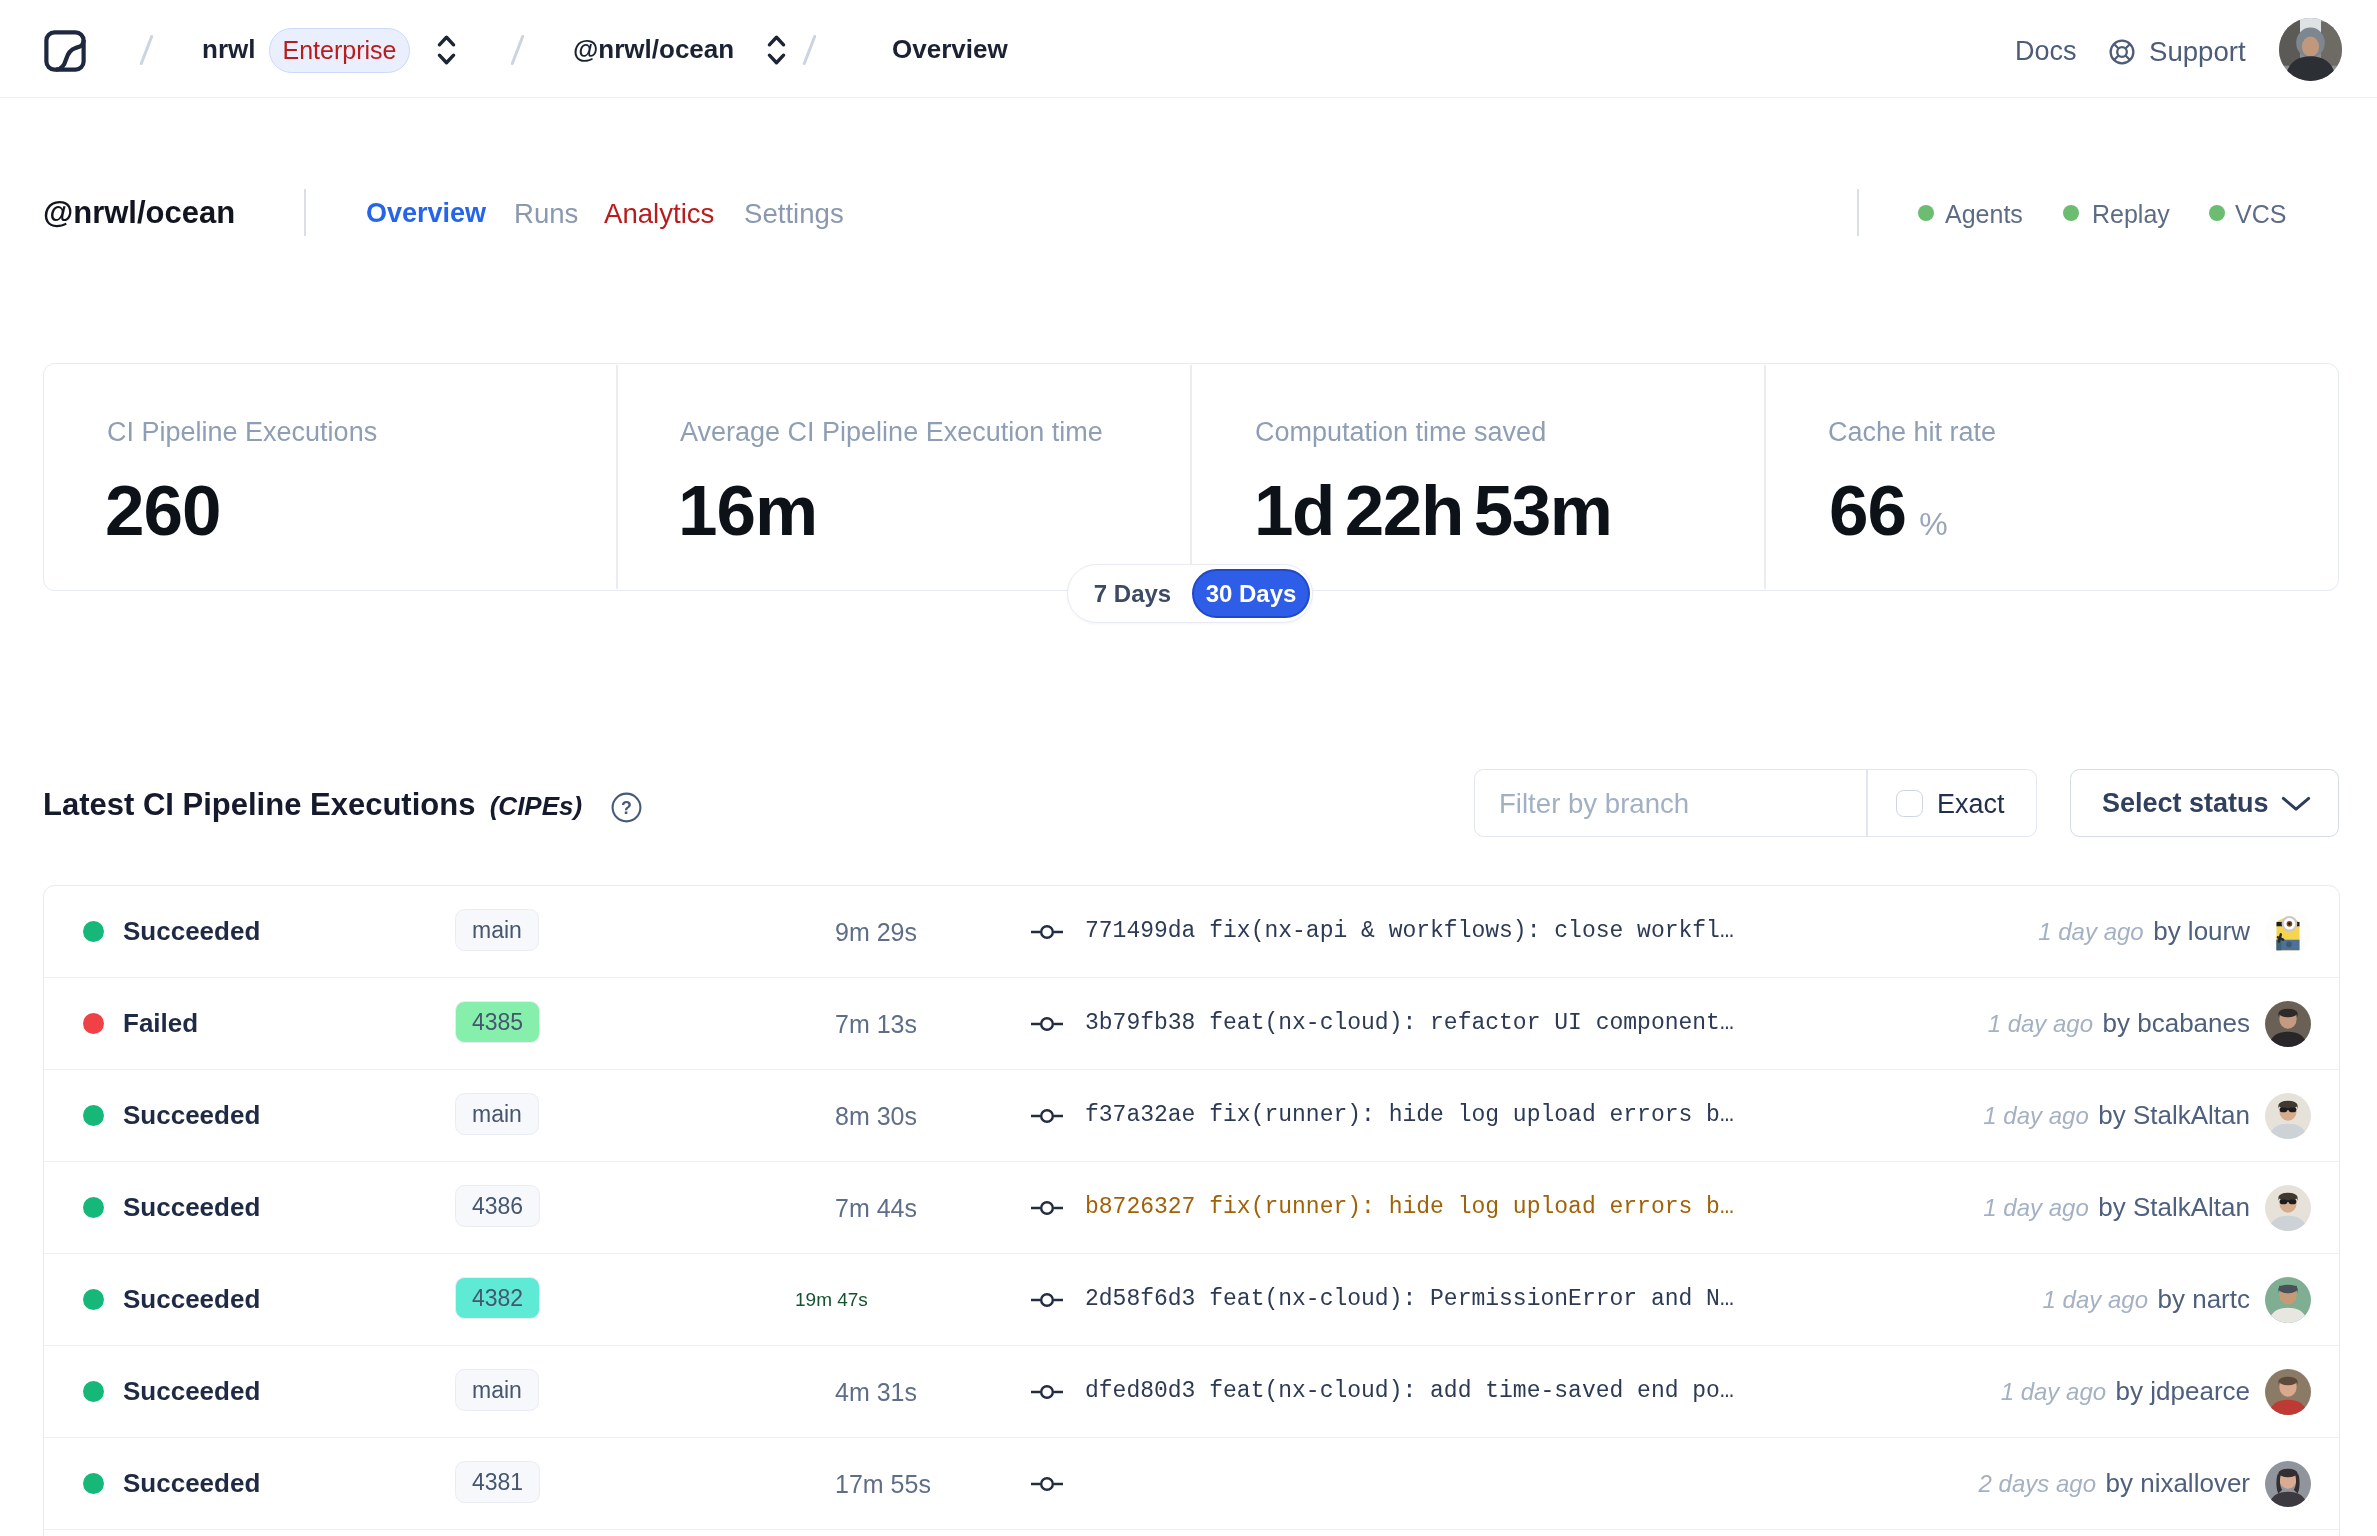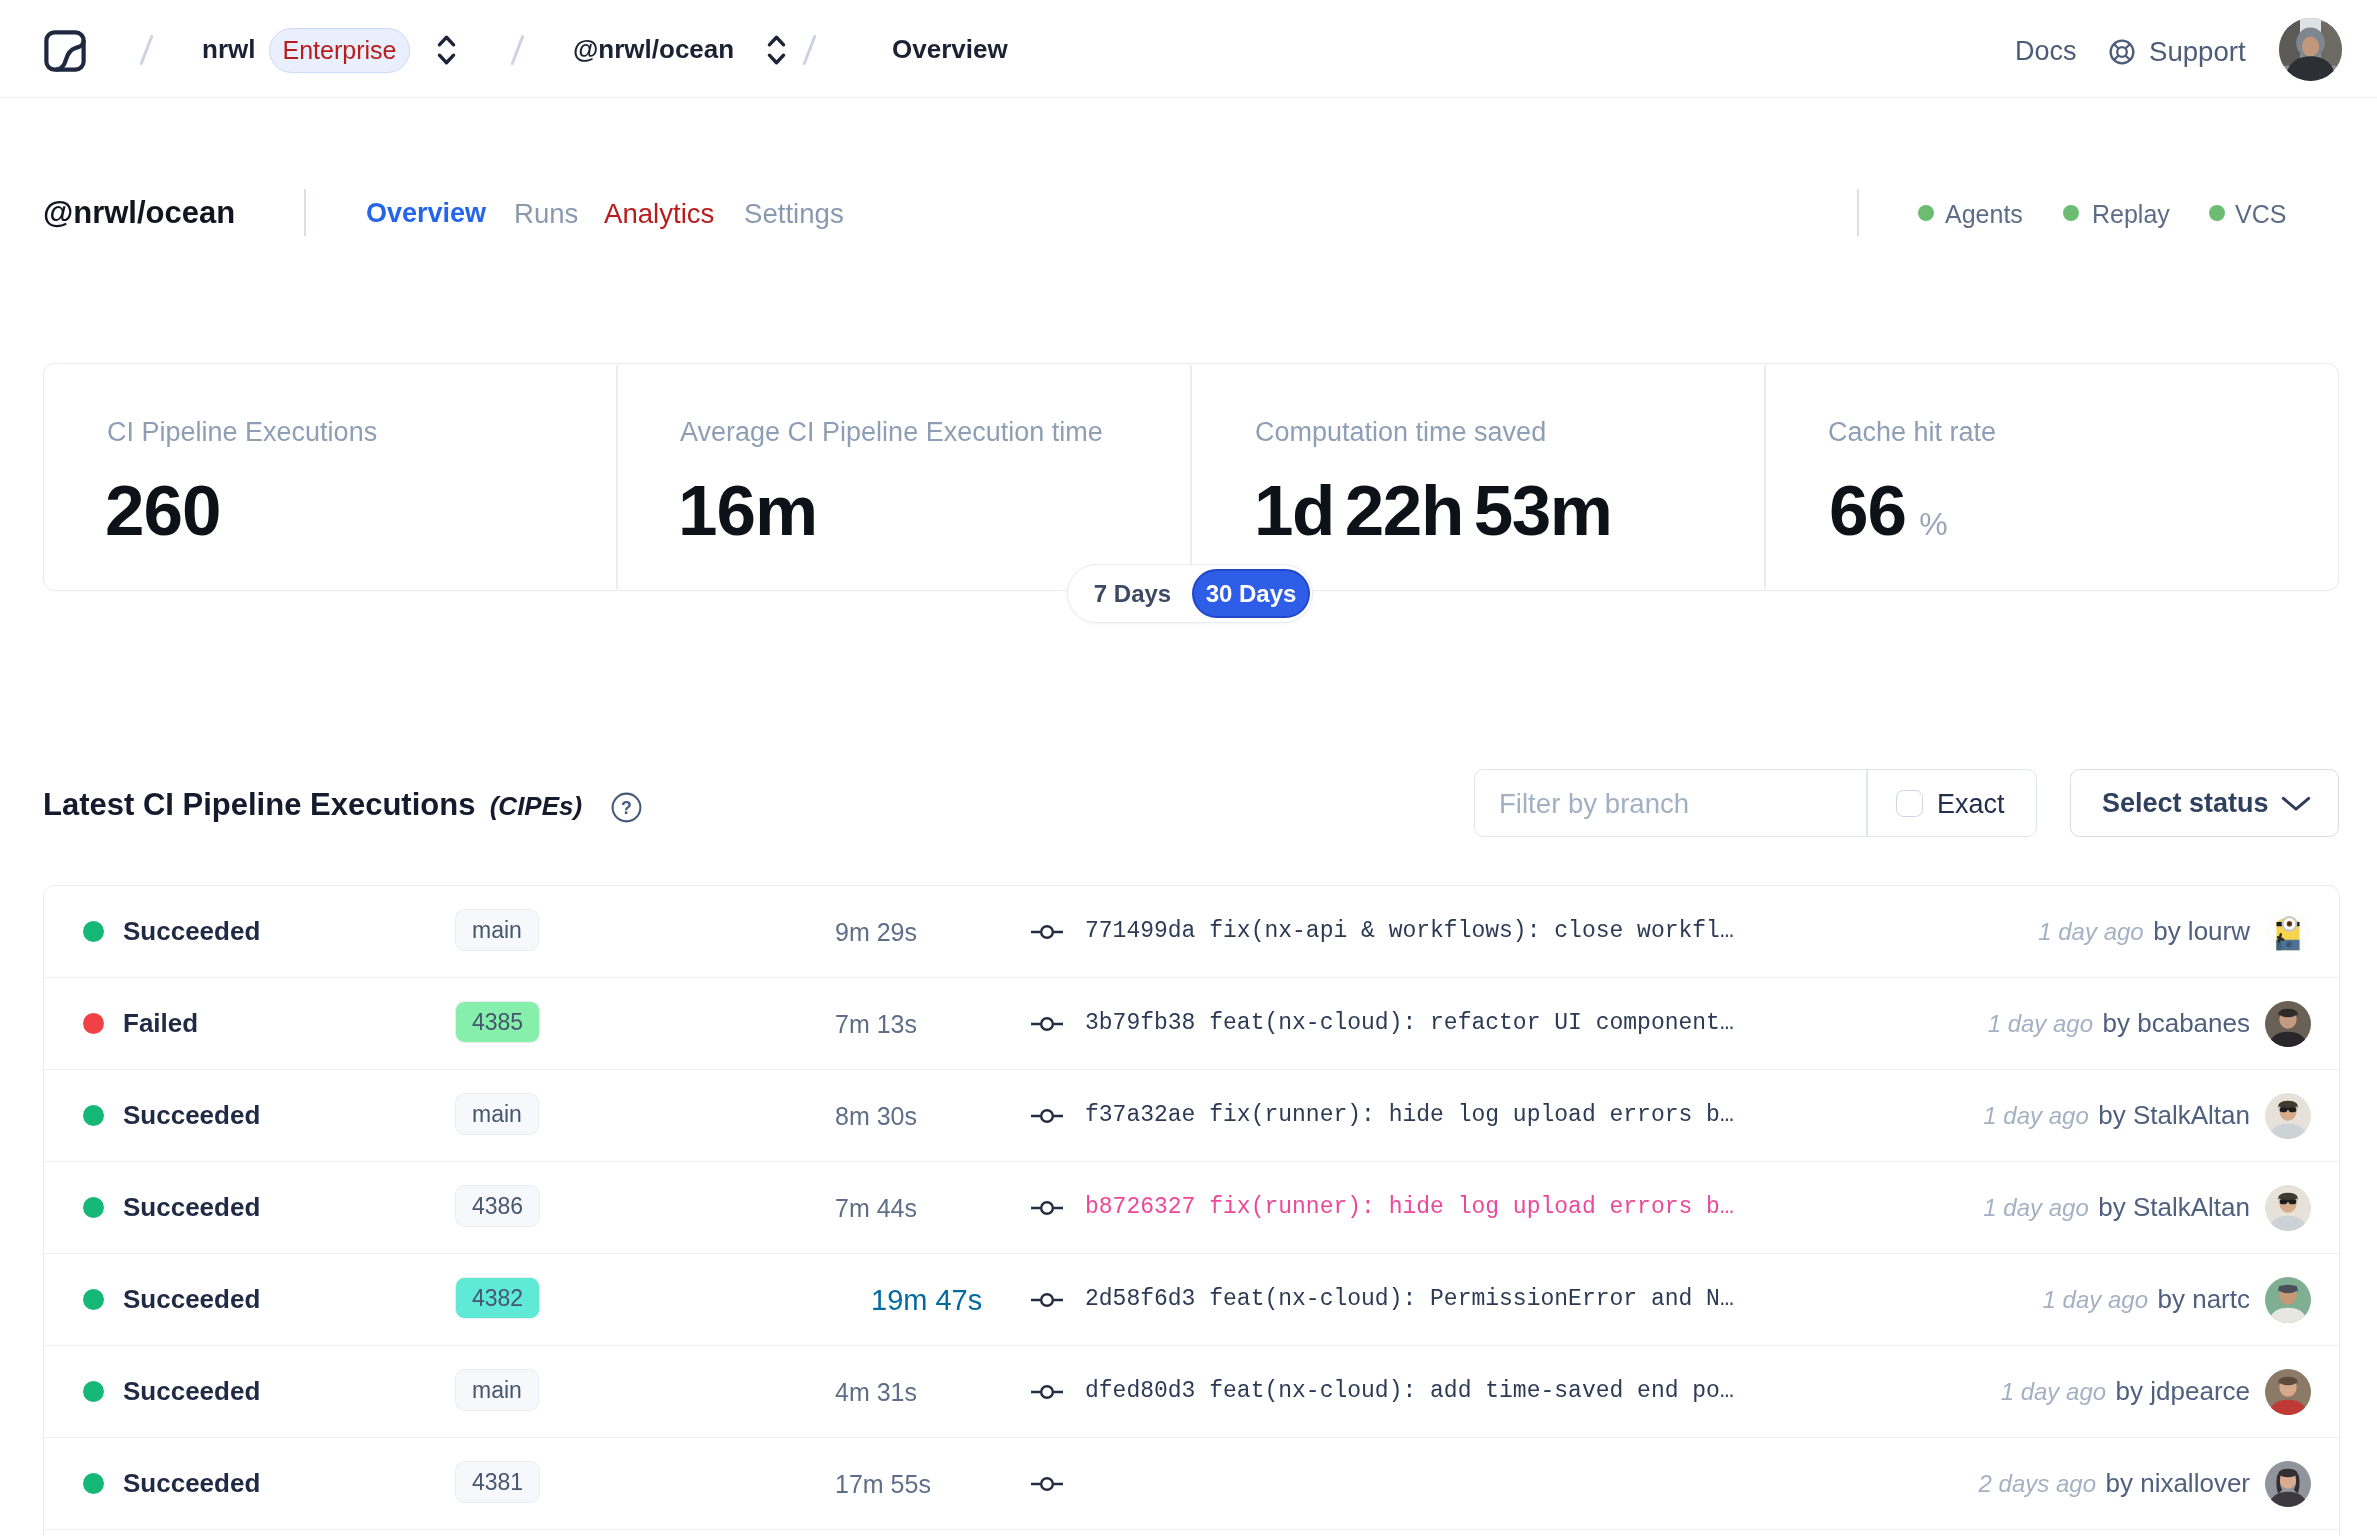--- a/index.html
+++ b/index.html
@@ -197,21 +197,21 @@
   </div>
   <div class="abs" style="left:0;top:276px;width:2297px;height:92px;border-bottom:1.4px solid #edf0f5;">
     <div class="abs" style="left:39px;top:35px;width:21px;height:21px;border-radius:50%;background:#16b879;"></div>
     <div class="abs" style="left:79px;top:32px;font-size:26px;font-weight:600;color:#1f2a44;line-height:27px;">Succeeded</div>
     <div class="abs" style="left:411px;top:23px;height:42px;border-radius:9.5px;background:#f7f8fb;border:1.4px solid #e9ecf3;display:inline-flex;align-items:center;padding:0 16px;font-size:23px;color:#46566f;">4386</div>
     <div class="abs" style="left:791px;top:33px;font-size:25px;color:#5f6e88;line-height:26px;">7m 44s</div>
     <svg class="abs" style="left:987px;top:35px;" width="32" height="22" viewBox="0 0 34 23">
       <path d="M0,11.5 L10,11.5 M24,11.5 L34,11.5" stroke="#232c42" stroke-width="2.6"></path>
       <circle cx="17" cy="11.5" r="6.2" fill="none" stroke="#232c42" stroke-width="2.6"></circle>
     </svg>
-    <div class="abs" style="left:1041px;top:32px;font-family:'Liberation Mono',monospace;font-size:23px;color:#ec4899;line-height:27.6px;white-space:pre;">b8726327 fix(runner): hide log upload errors b…</div>
+    <div class="abs" style="left:1041px;top:32px;font-family:'Liberation Mono',monospace;font-size:23px;color:#a16207;line-height:27.6px;white-space:pre;">b8726327 fix(runner): hide log upload errors b…</div>
     <div class="abs" style="right:91px;top:32px;font-size:26px;color:#4f607e;line-height:27.6px;white-space:nowrap;"><span style="font-size:24px;font-style:italic;color:#a4b1c4;margin-right:9.5px;">1 day ago</span>by StalkAltan</div>
     <div class="abs" style="right:30px;top:23px;width:46px;height:46px;"><svg width="46" height="46" viewBox="0 0 48 48">
             <defs>
               <clipPath id="cst">
                 <circle cx="24" cy="24" r="24"></circle>
               </clipPath>
             </defs>
             <g clip-path="url(#cst)">
               <rect width="48" height="48" fill="#e6e2da"></rect>
               <path d="M 4,48 C 5,36 14,32 24,32 C 34,32 43,36 44,48 Z" fill="#ccd2d6"></path>
@@ -221,21 +221,21 @@
               <rect x="15.5" y="15" width="7.5" height="5" rx="2" fill="#1d1d1f"></rect>
               <rect x="25" y="15" width="7.5" height="5" rx="2" fill="#1d1d1f"></rect>
               <rect x="15.5" y="16" width="17" height="2" fill="#1d1d1f"></rect>
             </g>
           </svg></div>
   </div>
   <div class="abs" style="left:0;top:368px;width:2297px;height:92px;border-bottom:1.4px solid #edf0f5;">
     <div class="abs" style="left:39px;top:35px;width:21px;height:21px;border-radius:50%;background:#16b879;"></div>
     <div class="abs" style="left:79px;top:32px;font-size:26px;font-weight:600;color:#1f2a44;line-height:27px;">Succeeded</div>
     <div class="abs" style="left:411px;top:23px;height:42px;border-radius:9.5px;background:#5eead4;border:1.4px solid #e9ecf3;display:inline-flex;align-items:center;padding:0 16px;font-size:23px;color:#46566f;">4382</div>
-    <div class="abs" style="left:827px;top:33px;font-size:29px;color:#0369a1;line-height:26px;">19m 47s</div>
+    <div class="abs" style="left:751px;top:33px;font-size:19px;color:#14532d;line-height:26px;">19m 47s</div>
     <svg class="abs" style="left:987px;top:35px;" width="32" height="22" viewBox="0 0 34 23">
       <path d="M0,11.5 L10,11.5 M24,11.5 L34,11.5" stroke="#232c42" stroke-width="2.6"></path>
       <circle cx="17" cy="11.5" r="6.2" fill="none" stroke="#232c42" stroke-width="2.6"></circle>
     </svg>
     <div class="abs" style="left:1041px;top:32px;font-family:'Liberation Mono',monospace;font-size:23px;color:#2c3a55;line-height:27.6px;white-space:pre;">2d58f6d3 feat(nx-cloud): PermissionError and N…</div>
     <div class="abs" style="right:91px;top:32px;font-size:26px;color:#4f607e;line-height:27.6px;white-space:nowrap;"><span style="font-size:24px;font-style:italic;color:#a4b1c4;margin-right:9.5px;">1 day ago</span>by nartc</div>
     <div class="abs" style="right:30px;top:23px;width:46px;height:46px;"><svg width="46" height="46" viewBox="0 0 48 48">
             <defs>
               <clipPath id="cna">
                 <circle cx="24" cy="24" r="24"></circle>

